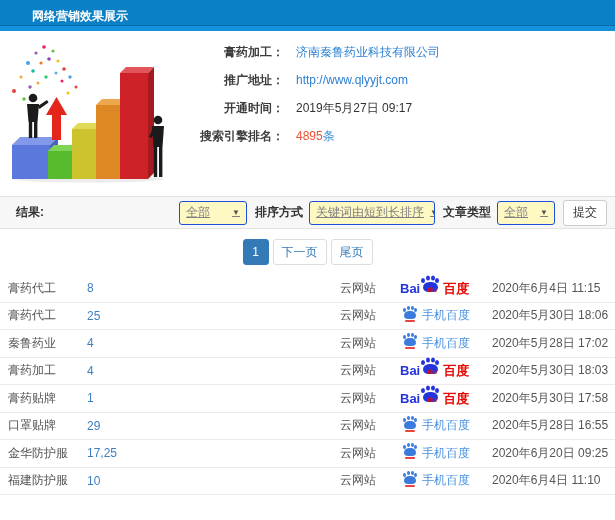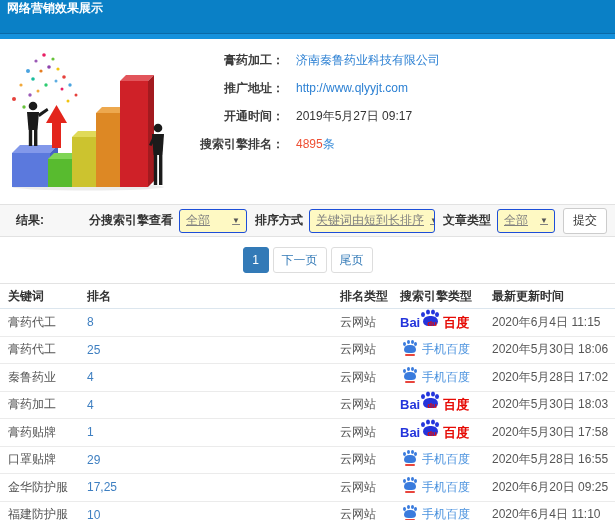--- a/index.html
+++ b/index.html
@@ -1,20 +1,20 @@
 <!DOCTYPE html>
 <html><head>
 <meta charset="utf-8">
 <style>
   * { margin:0; padding:0; box-sizing:border-box; }
   html,body { width:615px; height:520px; overflow:hidden; background:#fff;
     font-family:"Liberation Sans","DejaVu Sans",sans-serif; font-size:12px; color:#555; }
 
   
-  .topbar { height:34px; background:#0a80c6; display:flex; align-items:flex-start; padding-left:7px;
+  .topbar { height:26px; background:#0a80c6; display:flex; align-items:flex-end; padding-left:32px;
     border-bottom:1px solid #0a6aa8; }
   .topbar .title { color:#fff; font-weight:bold; font-size:12px; }
   .topstrip { height:5px; background:#1591dc; }
 
   
   .hero { display:flex; padding:10px 0 0 6px; height:152px; }
   .illus { width:164px; height:142px; flex:0 0 164px; }
   .info { margin-left:14px; padding-top:3px; }
   .irow { display:flex; align-items:center; height:16px; margin-bottom:12px; }
   .ilabel { width:100px; text-align:right; font-weight:bold; color:#3d3d3d; }
@@ -183,21 +183,20 @@
       <span class="ival">
         <span class="count">4895</span><span class="count-suffix">条</span>
       </span>
     </div>
   </div>
 </div>
 
 <div class="filterbar">
   <span class="flabel-left">结果:</span>
   <div class="fcontrols">
-    <span class="flabel">分搜索引擎查看</span>
     <span class="sel sel-1">
       <span>全部</span>
       <span class="caret">▼</span>
     </span>
     <span class="flabel">排序方式</span>
     <span class="sel sel-2">
       <span>关键词由短到长排序</span>
       <span class="caret">▼</span>
     </span>
     <span class="flabel">文章类型</span>
@@ -209,27 +208,20 @@
   </div>
 </div>
 
 <div class="pager">
   <span class="pbtn active">1</span>
   <span class="pbtn">下一页</span>
   <span class="pbtn">尾页</span>
 </div>
 
 <div class="table">
-  <div class="thead">
-    <span>关键词</span>
-    <span>排名</span>
-    <span>排名类型</span>
-    <span>搜索引擎类型</span>
-    <span>最新更新时间</span>
-  </div>
   <div>
       <div class="trow">
         <span class="c-kw">膏药代工</span>
         <span class="c-rank">8</span>
         <span class="c-type">云网站</span>
         <span class="c-engine">
           <span class="bd-logo">
             <span class="bd-bai">Bai</span>
             <span class="paw paw-big">
               <span class="bd-du">du</span>

